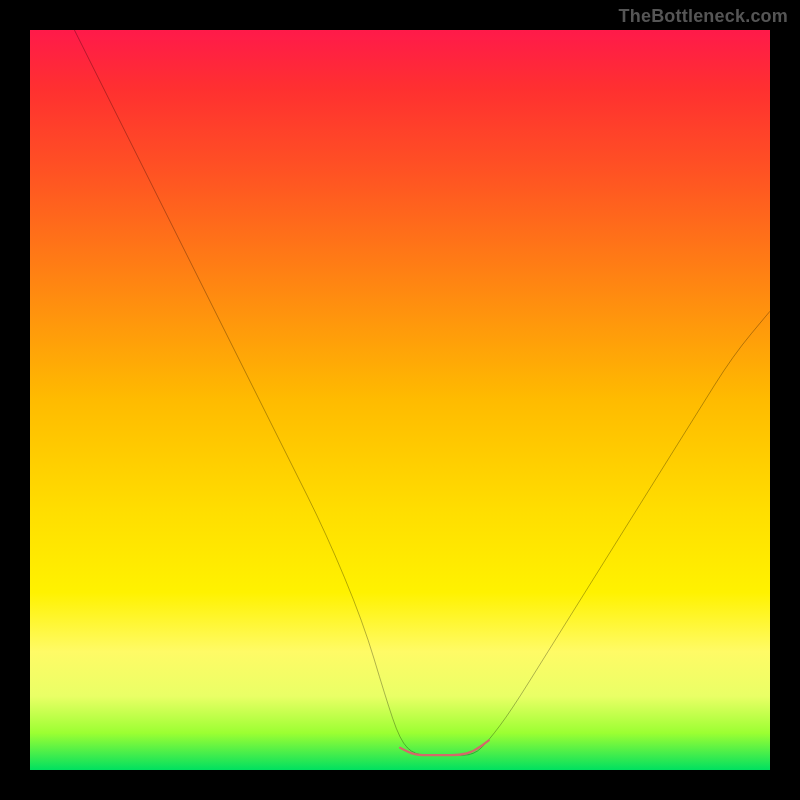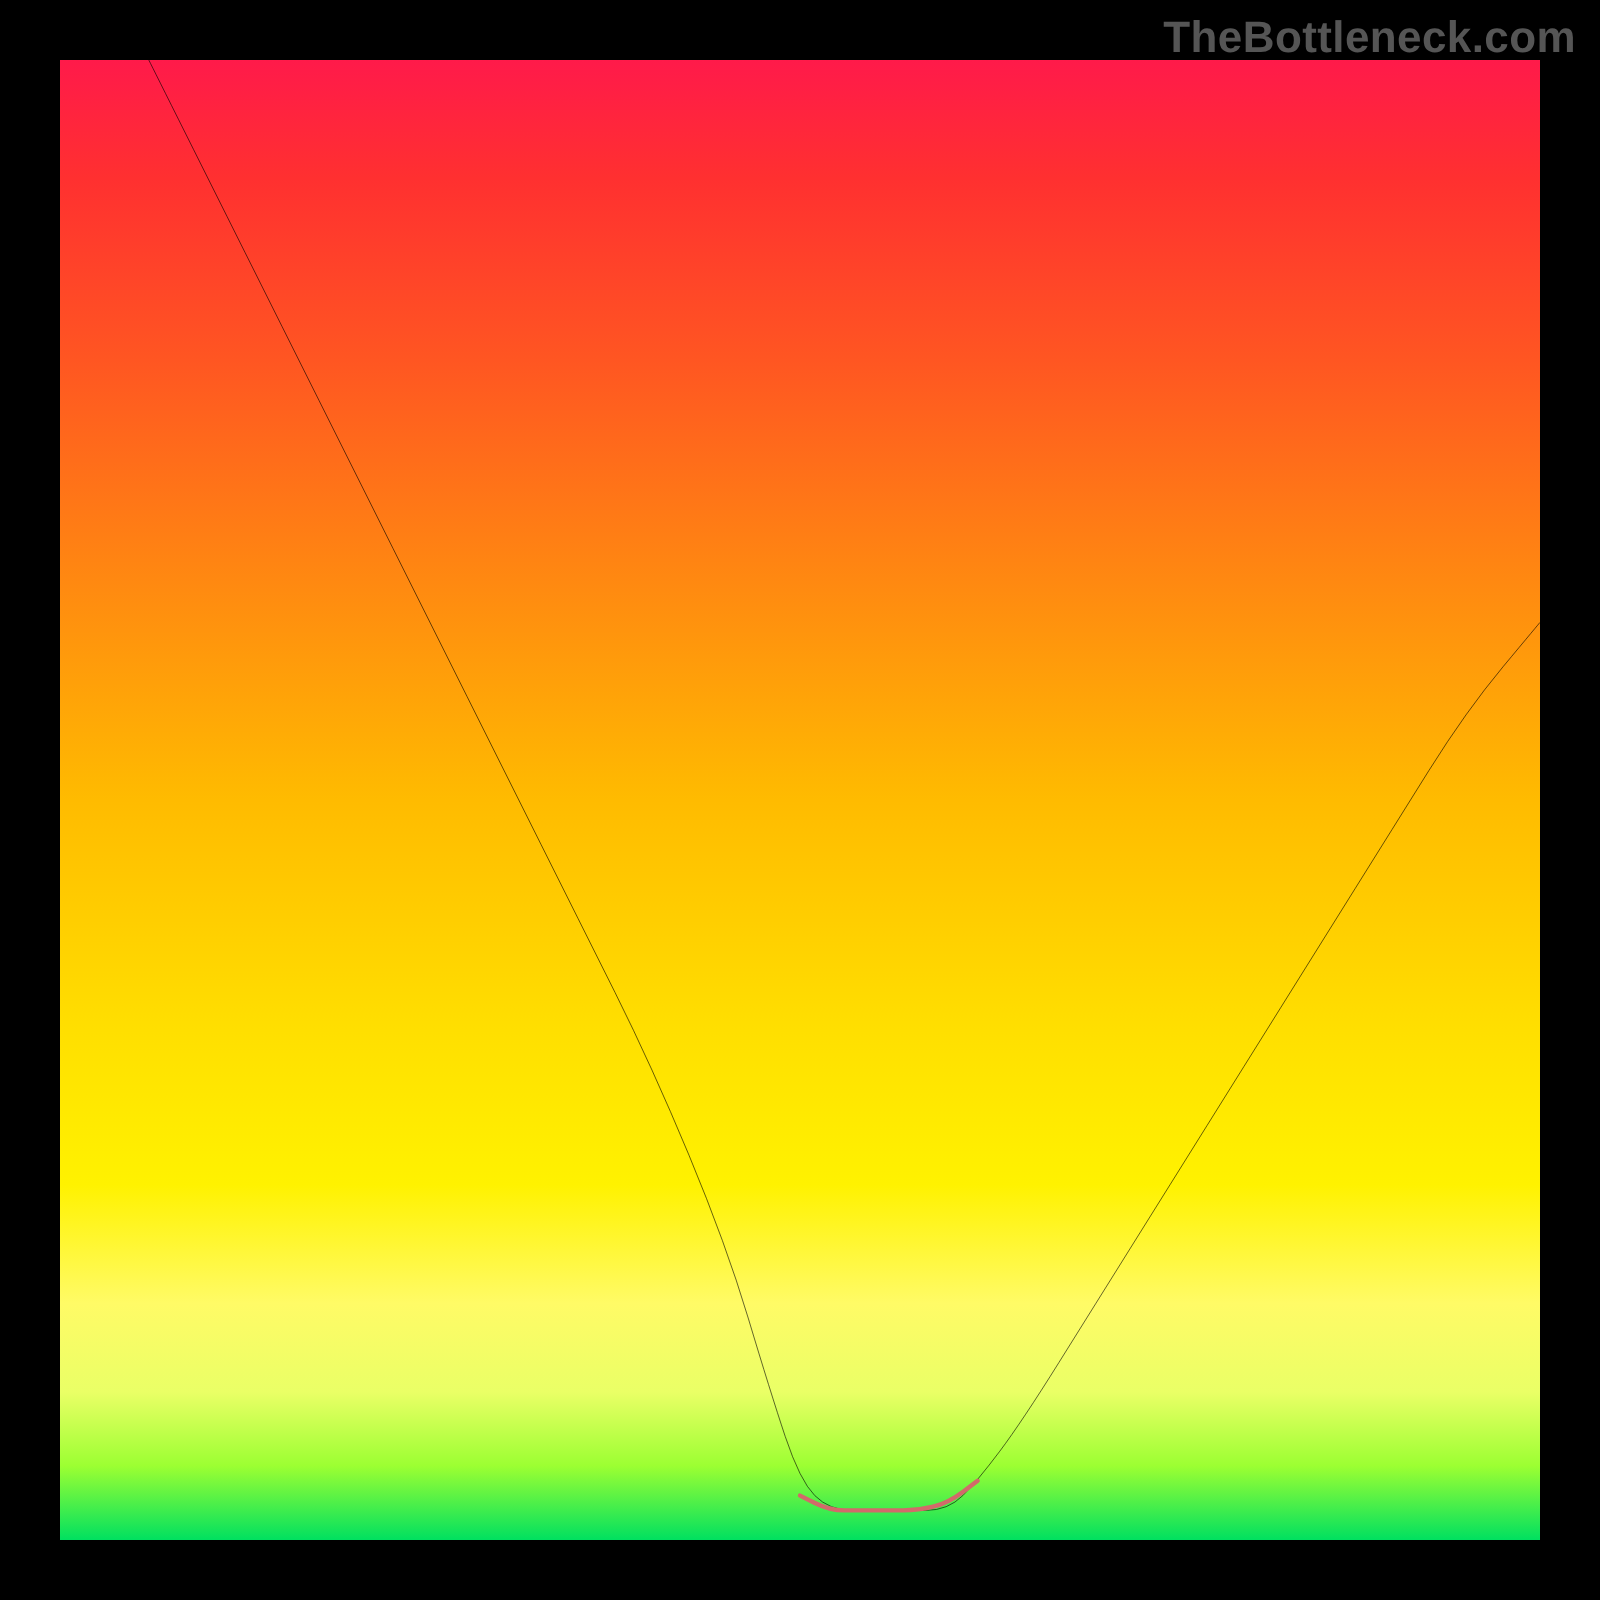--- a/index.html
+++ b/index.html
@@ -34,21 +34,21 @@
       #fffb66 84%,
       #eaff66 90%,
       #9cff32 95%,
       #00e060 100%
     );
   }
   .watermark {
     position: absolute;
     top: 6px;
     right: 12px;
-    font-size: 22px;
+    font-size: 18px;
     font-weight: bold;
     color: #555;
     letter-spacing: 0.2px;
   }
   svg.curve {
     position: absolute;
     left: 0;
     top: 0;
     width: 740px;
     height: 740px;

